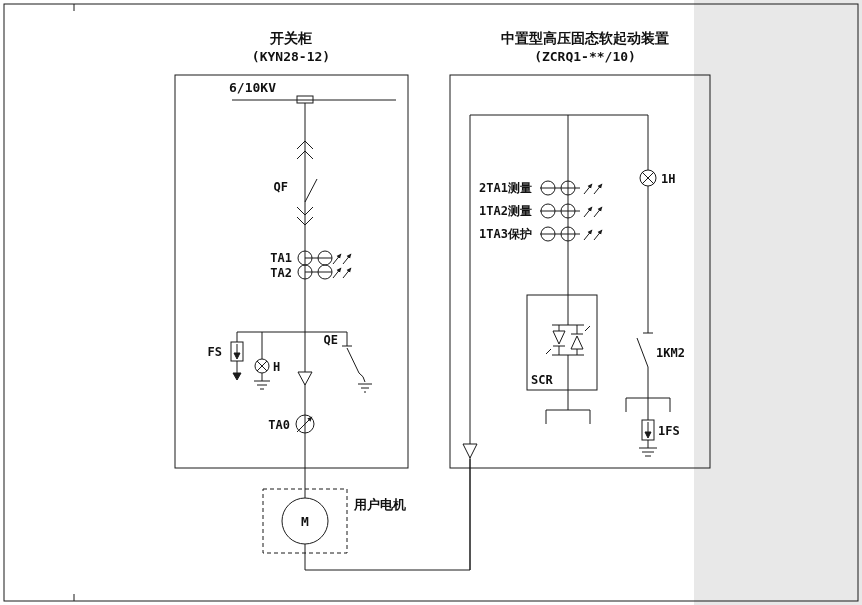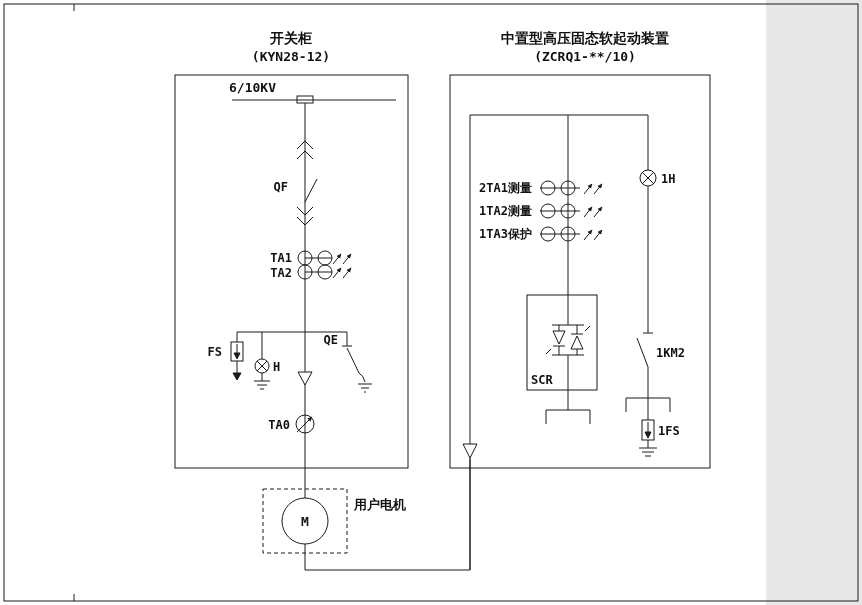--- a/index.html
+++ b/index.html
@@ -1,17 +1,17 @@
 <!DOCTYPE html>
 <html><head>
 <meta charset="utf-8">
 <style>
   html,body{margin:0;padding:0;background:#e8e8e8;}
   .canvas{
-    position:relative;width:766px;height:605px;background:#ffffff;
+    position:relative;width:694px;height:605px;background:#ffffff;
     font-family:"DejaVu Sans Mono","DejaVu Sans",monospace;
   }
   svg text{
     fill:#111;font-weight:bold;
     font-family:"DejaVu Sans Mono","DejaVu Sans",monospace;
   }
   .t14{font-size:14px;}
   .t13{font-size:13px;}
   .t12{font-size:12px;}
 </style>

